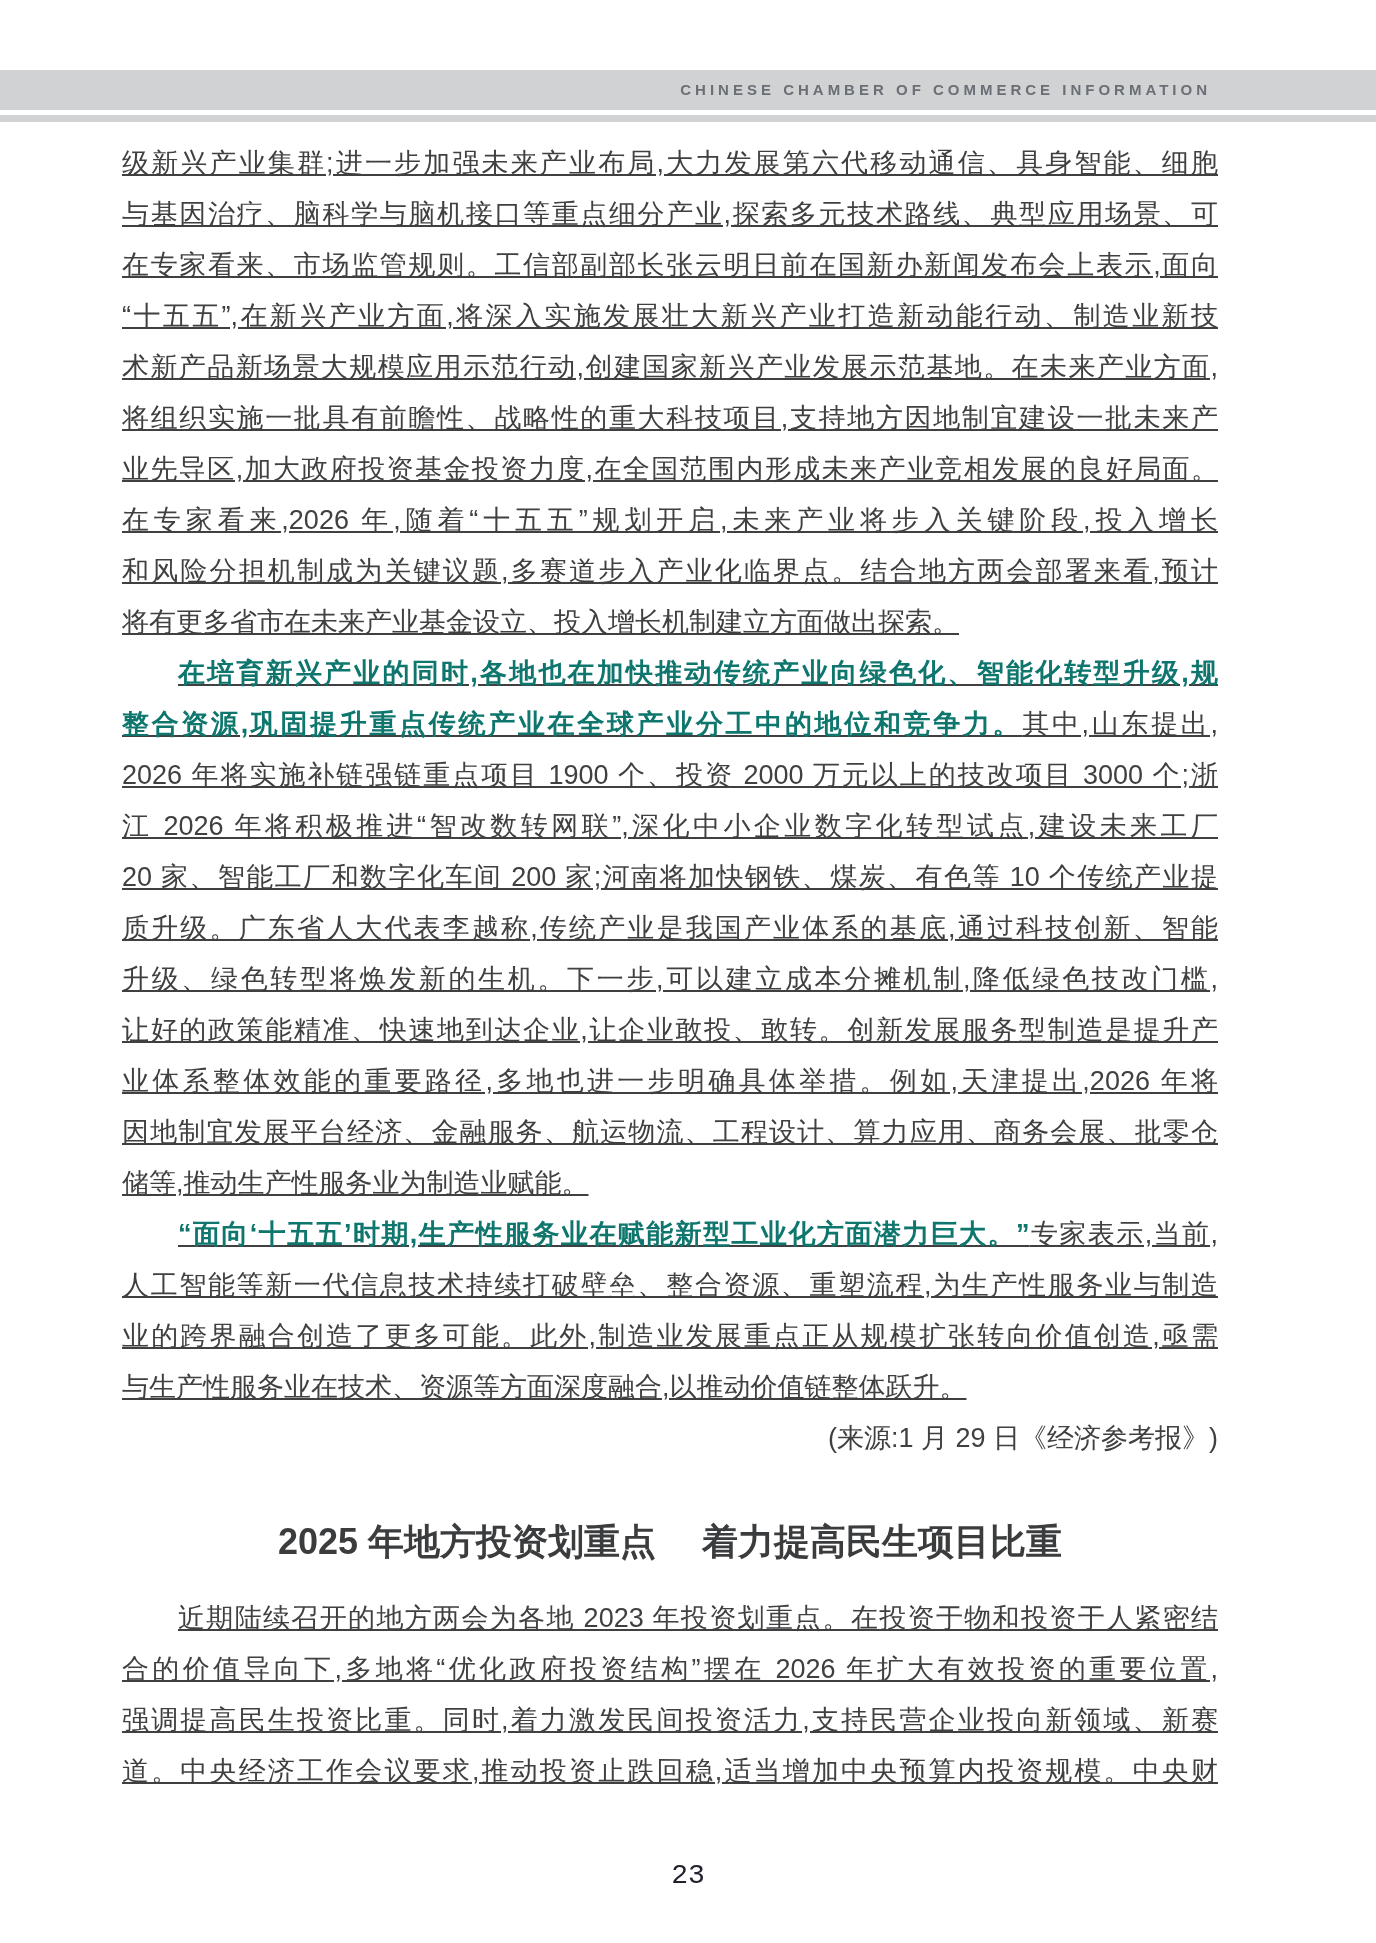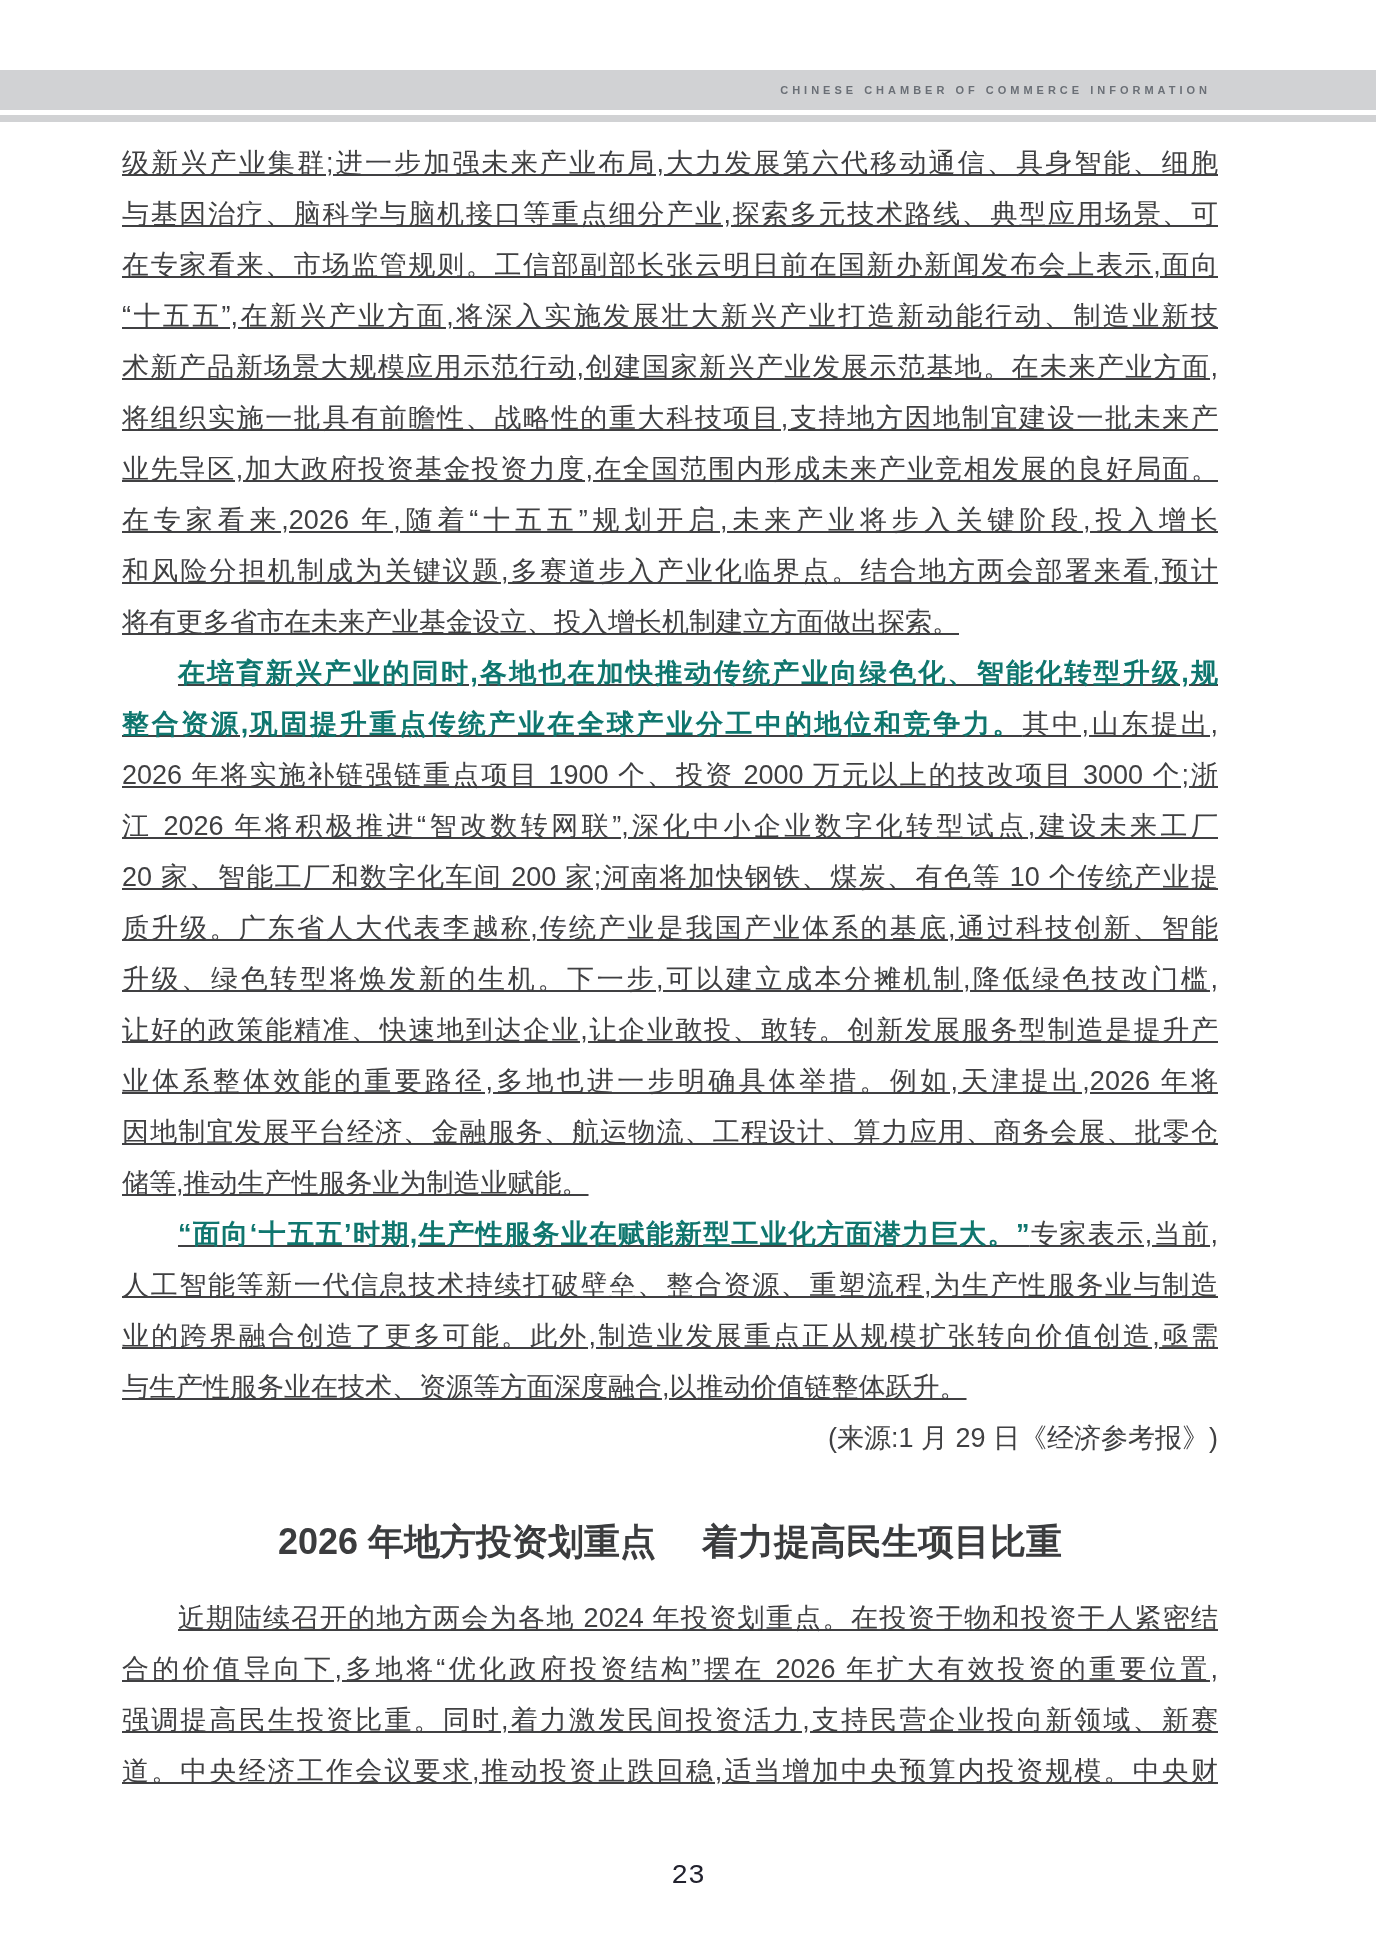--- a/index.html
+++ b/index.html
@@ -14,21 +14,21 @@
   .band{
     position:absolute;left:0;width:100%;
     background:#d1d2d4;
   }
   .band-main{top:70px;height:40px;}
   .band-rule{top:115px;height:7px;}
   .banner-text{
     position:absolute;top:70px;left:0;width:100%;height:32px;
     line-height:40px;box-sizing:border-box;padding-right:165px;
     text-align:right;
-    font-size:11px;font-weight:bold;letter-spacing:4px;
+    font-size:15px;font-weight:bold;letter-spacing:4px;
     color:#6a6f76;
   }
   
   .content{
     position:absolute;left:122px;top:138px;width:1096px;
     font-size:27px;line-height:51px;color:#404042;
   }
   .para{margin:0;padding:0;text-decoration:underline;}
   .para.indent .line:first-child{text-indent:56px;}
   .line{
@@ -98,25 +98,25 @@
         <div class="para indent">
           <div class="line just"><span class="b">“面向‘十五五’时期,生产性服务业在赋能新型工业化方面潜力巨大。”</span><span>专家表示,当前,</span></div>
           <div class="line just"><span>人工智能等新一代信息技术持续打破壁垒、整合资源、重塑流程,为生产性服务业与制造</span></div>
           <div class="line just"><span>业的跨界融合创造了更多可能。此外,制造业发展重点正从规模扩张转向价值创造,亟需</span></div>
           <div class="line"><span>与生产性服务业在技术、资源等方面深度融合,以推动价值链整体跃升。</span></div>
         </div>
       </div>
 
     <div class="source-line">(来源:1 月 29 日《经济参考报》)</div>
 
-    <div class="article-title">2026 年地方投资划重点　 着力提高民生项目比重</div>
+    <div class="article-title">2025 年地方投资划重点　 着力提高民生项目比重</div>
 
     <div class="second-article">
         <div class="para indent">
-          <div class="line just"><span>近期陆续召开的地方两会为各地 2024 年投资划重点。在投资于物和投资于人紧密结</span></div>
+          <div class="line just"><span>近期陆续召开的地方两会为各地 2023 年投资划重点。在投资于物和投资于人紧密结</span></div>
           <div class="line just"><span>合的价值导向下,多地将“优化政府投资结构”摆在 2026 年扩大有效投资的重要位置,</span></div>
           <div class="line just"><span>强调提高民生投资比重。同时,着力激发民间投资活力,支持民营企业投向新领域、新赛</span></div>
           <div class="line just"><span>道。中央经济工作会议要求,推动投资止跌回稳,适当增加中央预算内投资规模。中央财</span></div>
         </div>
       </div>
 
   </div>
 
   <div class="page-number">23</div>
 

